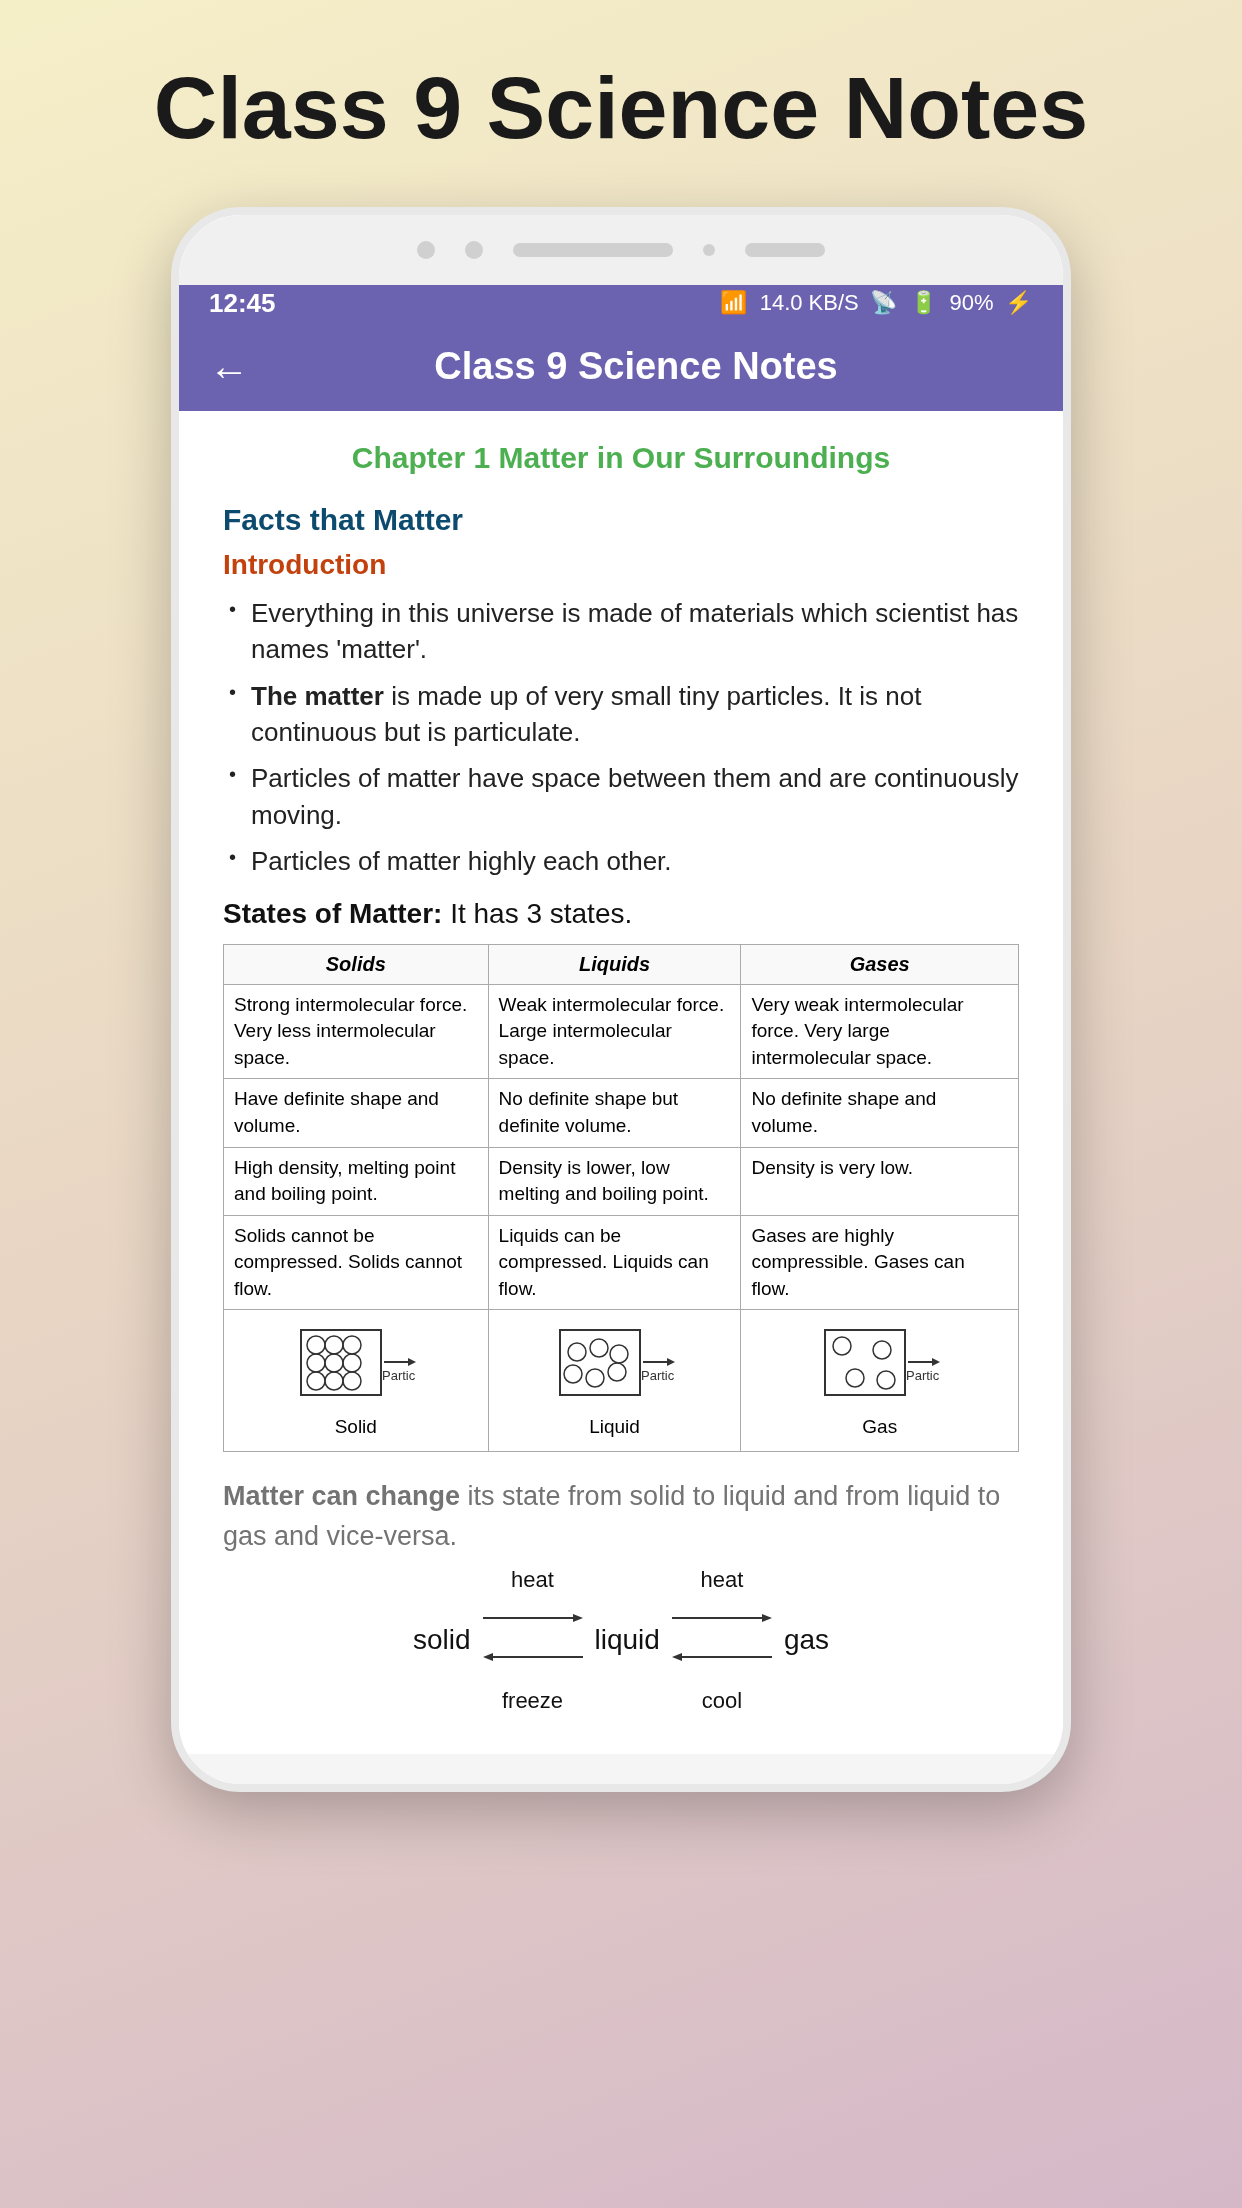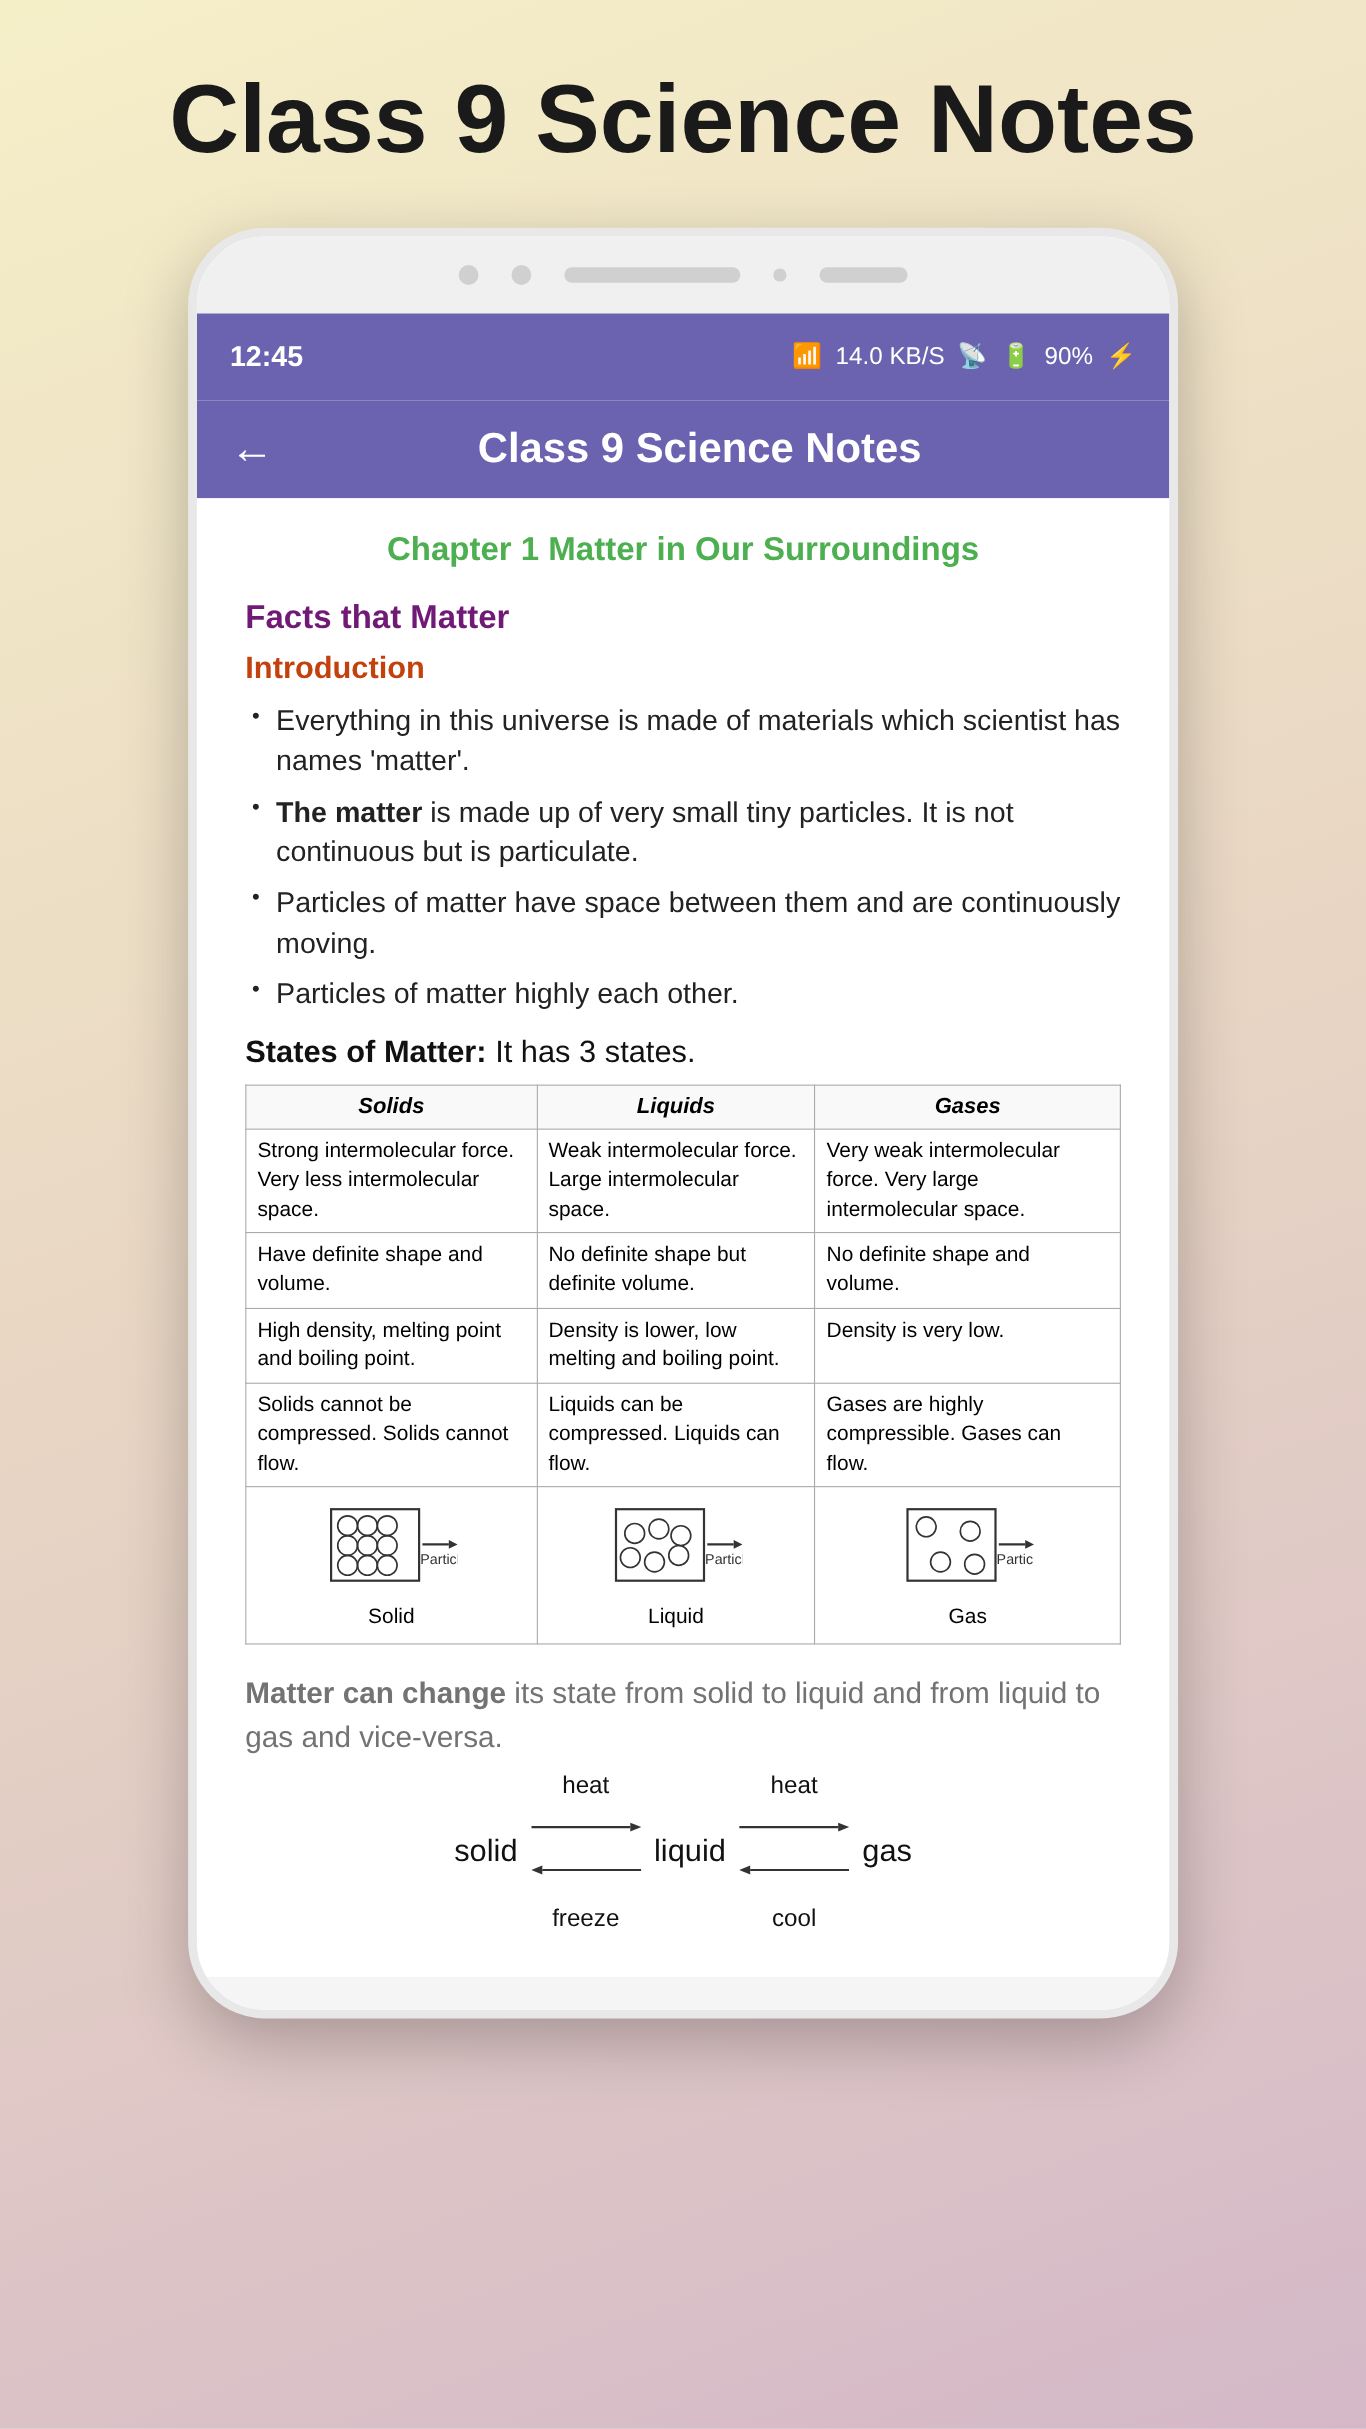--- a/index.html
+++ b/index.html
@@ -68,21 +68,21 @@
       background: #d0d0d0;
       border-radius: 7px;
     }
 
     
     .status-bar {
       background: #6c63b0;
       display: flex;
       justify-content: space-between;
       align-items: center;
-      padding: 24px 30px;
+      padding: 3px 30px;
       color: white;
       font-size: 26px;
     }
     .status-left { font-weight: 600; }
     .status-right {
       display: flex;
       align-items: center;
       gap: 12px;
       font-size: 22px;
     }
@@ -121,21 +121,21 @@
       color: #4caf50;
       font-size: 30px;
       font-weight: 600;
       text-align: center;
       margin-bottom: 28px;
     }
 
     .section-heading {
       font-size: 30px;
       font-weight: 800;
-      color: #701a75;
+      color: #0c4a6e;
       margin-bottom: 12px;
     }
 
     .sub-heading {
       font-size: 28px;
       font-weight: 800;
       color: #c2410c;
       margin-bottom: 14px;
     }
 

